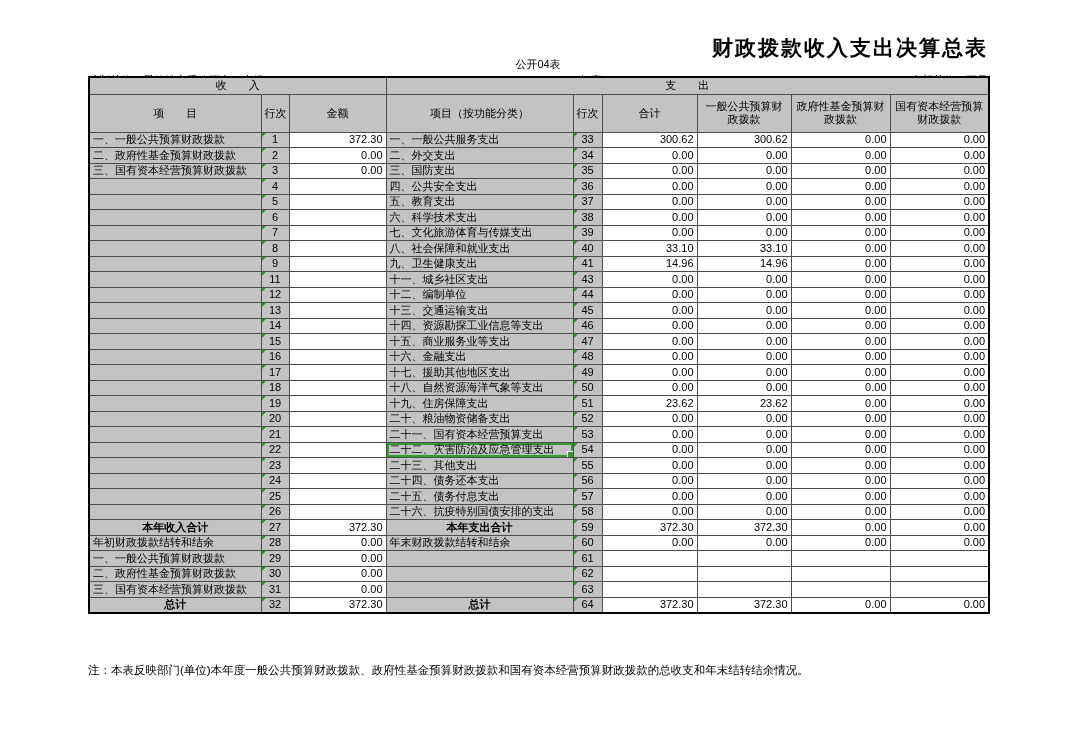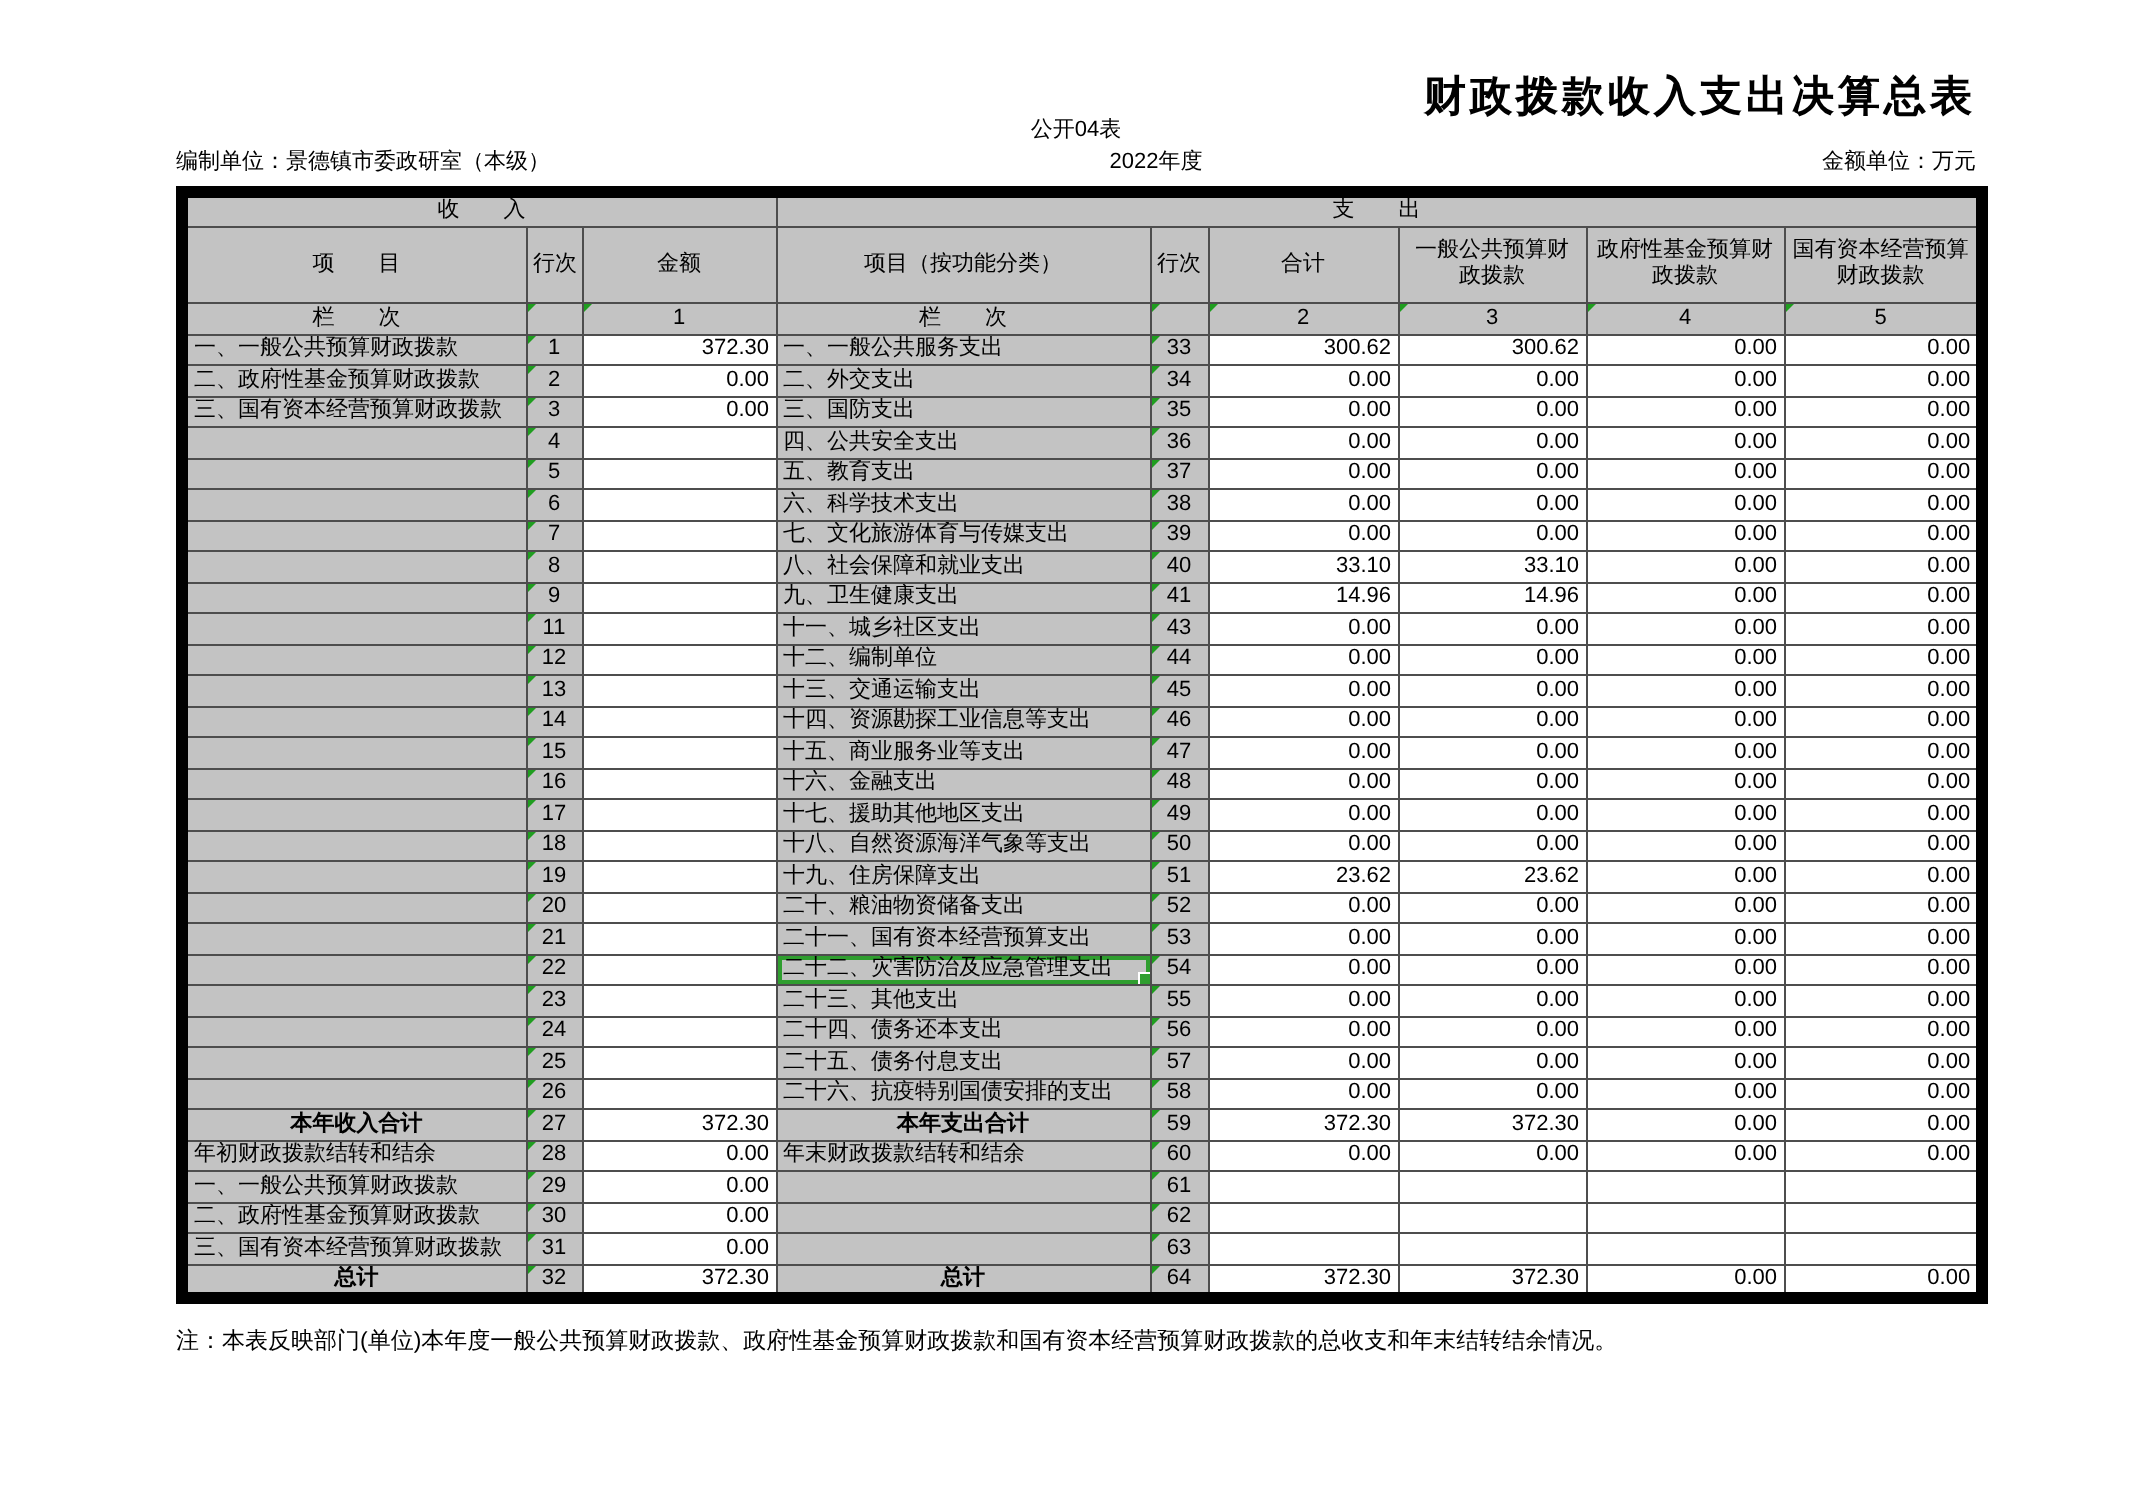--- a/index.html
+++ b/index.html
@@ -5,22 +5,22 @@
   html,body{margin:0;padding:0;}
   body{width:1074px;height:745px;position:relative;background:#ffffff;overflow:hidden;
        font-family:"Liberation Sans","DejaVu Sans",sans-serif;color:#000;}
   .title{position:absolute;top:34px;left:88px;width:900px;text-align:right;
          font-size:21px;font-weight:bold;letter-spacing:2px;}
   .code-line{position:absolute;top:57px;left:88px;width:900px;text-align:center;font-size:11px;}
   .meta-line{position:absolute;top:73px;left:88px;width:900px;height:16px;font-size:11px;}
   .meta-left{position:absolute;left:0;top:0;}
   .meta-center{position:absolute;left:300px;width:380px;top:0;text-align:center;}
   .meta-right{position:absolute;right:0;top:0;margin-left:24px;}
-  table.sheet{position:absolute;left:88px;top:93px;width:900px;border-collapse:collapse;
-        table-layout:fixed;border:6px solid #000000;font-size:11px;}
+  table.sheet{position:absolute;left:88px;top:76px;width:900px;border-collapse:collapse;
+        table-layout:fixed;border:2px solid #000000;font-size:11px;}
   td{border:1px solid #4d4d4d;overflow:hidden;white-space:nowrap;padding:0 3px;
      line-height:13px;vertical-align:middle;position:relative;}
   thead td{background:#c3c3c3;text-align:center;}
   tr.sec-row{height:17px;}
   tr.hdr-row{height:38px;}
   tr.hdr-row td.wrap{white-space:normal;line-height:13px;}
   tr.lanci-row{height:16px;}
   tbody tr{height:15.5px;}
   td.lbl{background:#c3c3c3;text-align:left;}
   td.ln{background:#c3c3c3;text-align:center;}
@@ -66,35 +66,20 @@
         <td>项　　目</td>
         <td>行次</td>
         <td>金额</td>
         <td>项目（按功能分类）</td>
         <td>行次</td>
         <td>合计</td>
         <td class="wrap">一般公共预算财政拨款</td>
         <td class="wrap">政府性基金预算财政拨款</td>
         <td class="wrap">国有资本经营预算财政拨款</td>
       </tr>
-      <tr class="lanci-row">
-        <td>栏　　次</td>
-        <td>
-            <i class="tri-icon"></i>
-          </td>
-        <td><i class="tri-icon"></i><span>1</span></td>
-        <td>栏　　次</td>
-        <td>
-            <i class="tri-icon"></i>
-          </td>
-        <td><i class="tri-icon"></i><span>2</span></td>
-        <td><i class="tri-icon"></i><span>3</span></td>
-        <td><i class="tri-icon"></i><span>4</span></td>
-        <td><i class="tri-icon"></i><span>5</span></td>
-      </tr>
     </thead>
     <tbody id="rows">
         <tr>
           <td class="lbl"><span>一、一般公共预算财政拨款</span></td>
           <td class="ln"><i class="tri-icon"></i><span>1</span></td>
           <td class="val"><span>372.30</span></td>
           <td class="lbl"><span>一、一般公共服务支出</span></td>
           <td class="ln"><i class="tri-icon"></i><span>33</span></td>
           <td class="val"><span>300.62</span></td>
           <td class="val"><span>300.62</span></td>

